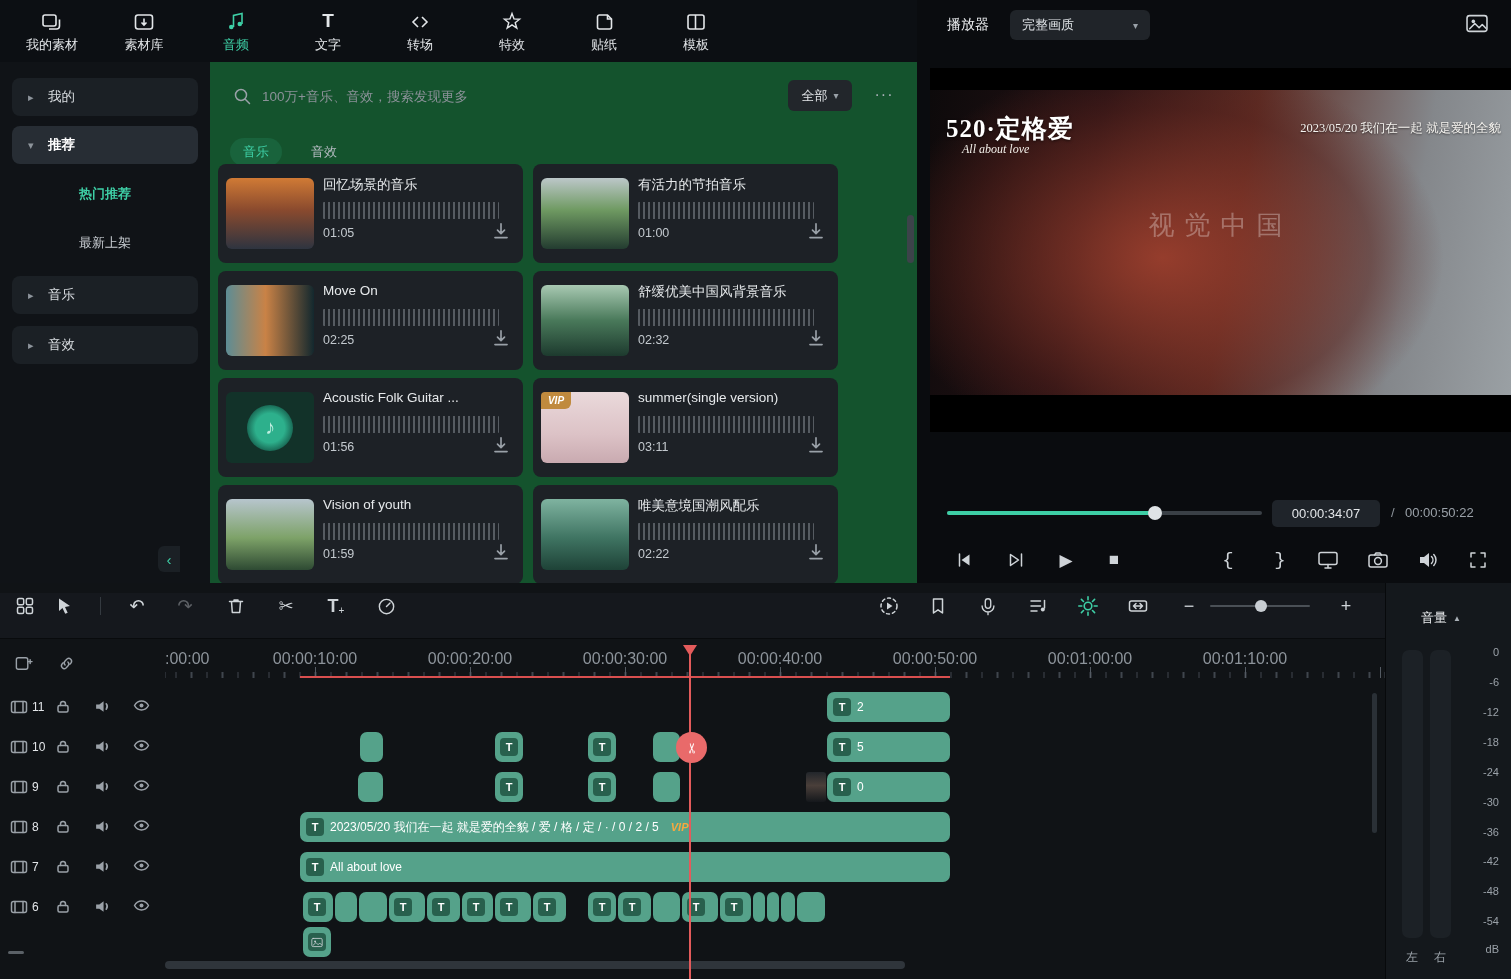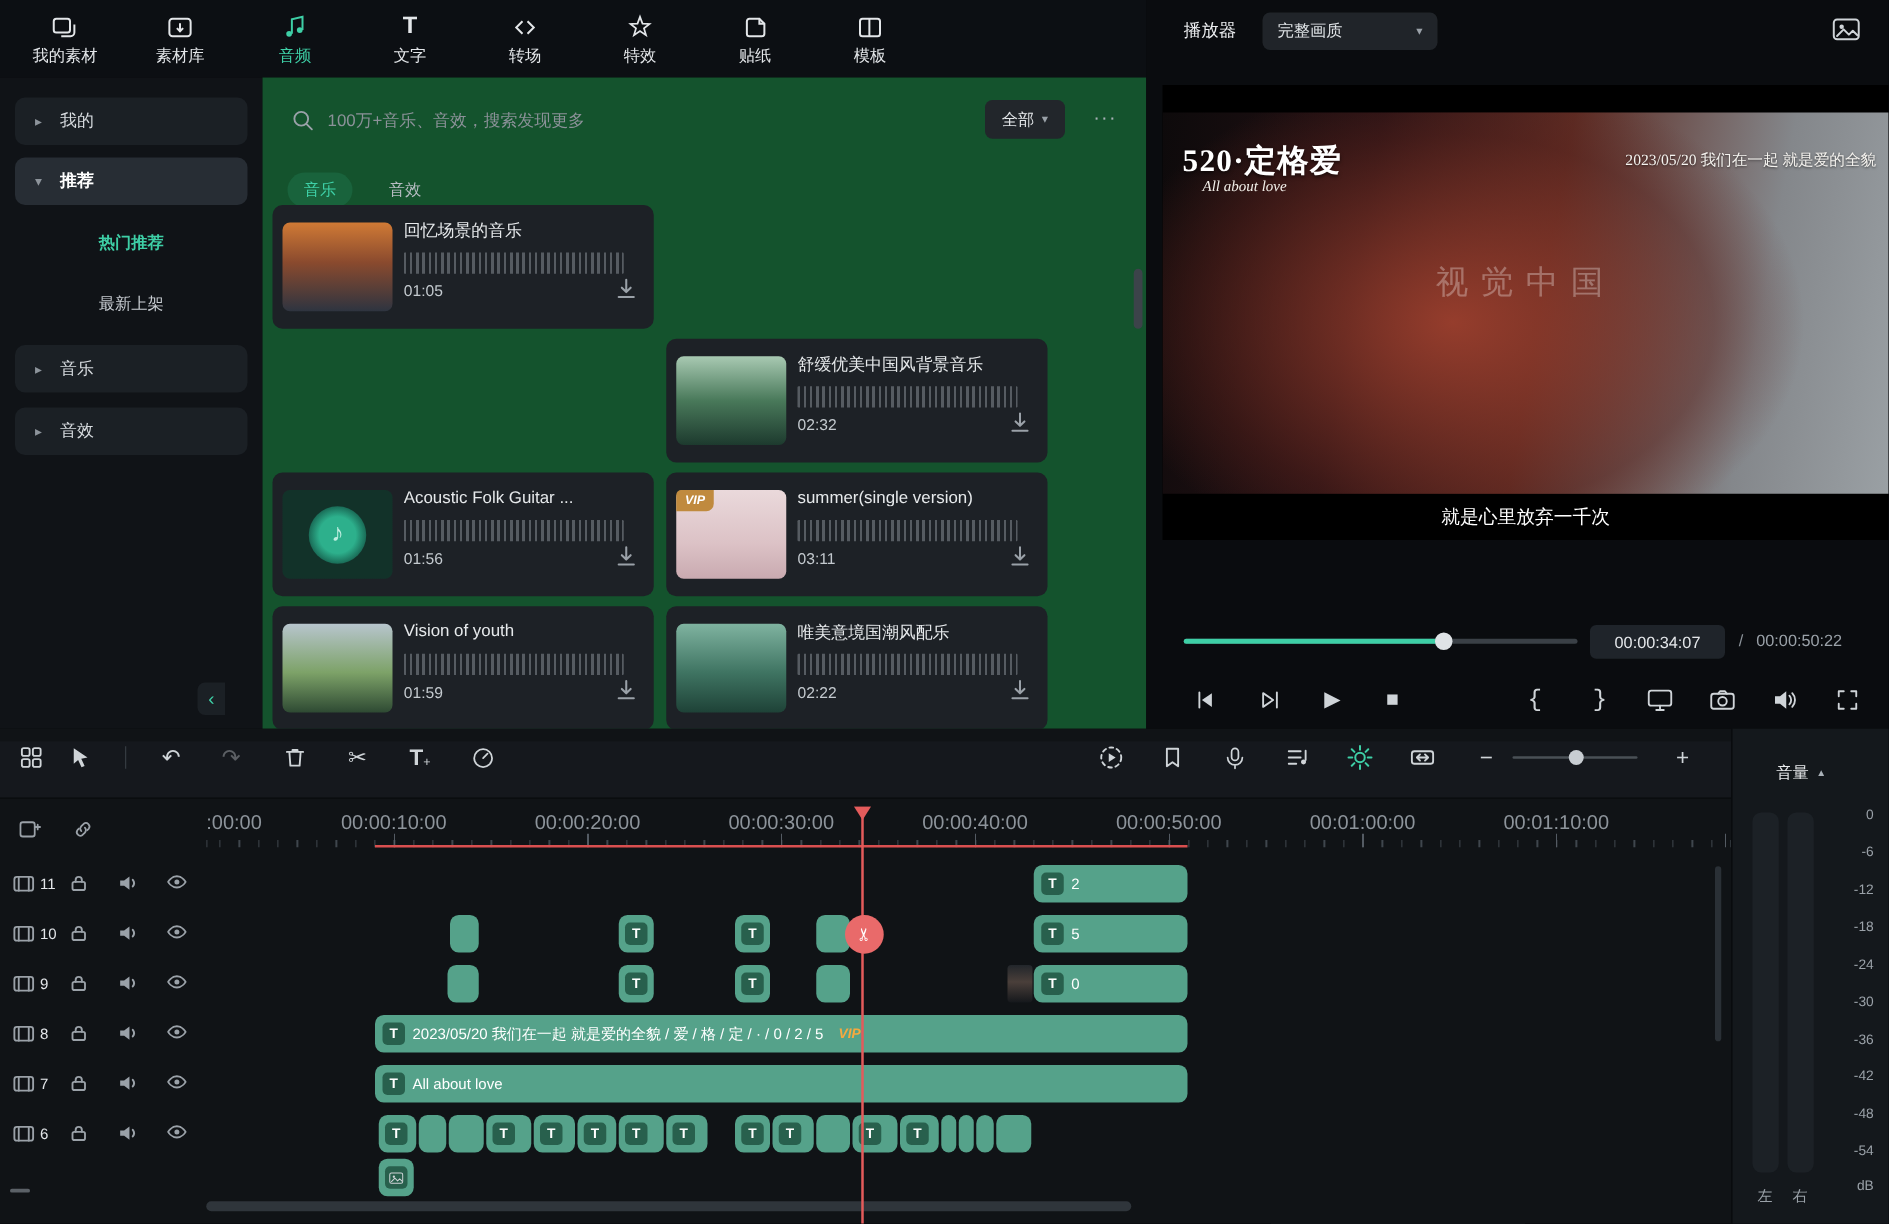--- a/index.html
+++ b/index.html
@@ -248,20 +248,44 @@
       <div class="ctitle">回忆场景的音乐</div>
       <div class="wave"></div>
       <div class="dur">01:05</div>
       <div class="dl">
           <svg width="22" height="22" viewBox="0 0 20 20">
             <path d="M10 3.5v8.5M6.8 9.2L10 12.4l3.2-3.2" class="sic"></path>
             <path d="M4.5 16h11" class="sic"></path>
           </svg>
         </div>
     </div>
+    <div class="card" style="left:323px;top:102px">
+      <div class="thumb th1"></div>
+      <div class="ctitle">有活力的节拍音乐</div>
+      <div class="wave"></div>
+      <div class="dur">01:00</div>
+      <div class="dl">
+          <svg width="22" height="22" viewBox="0 0 20 20">
+            <path d="M10 3.5v8.5M6.8 9.2L10 12.4l3.2-3.2" class="sic"></path>
+            <path d="M4.5 16h11" class="sic"></path>
+          </svg>
+        </div>
+    </div>
+    <div class="card" style="left:8px;top:209px">
+      <div class="thumb th2"></div>
+      <div class="ctitle">Move On</div>
+      <div class="wave"></div>
+      <div class="dur">02:25</div>
+      <div class="dl">
+          <svg width="22" height="22" viewBox="0 0 20 20">
+            <path d="M10 3.5v8.5M6.8 9.2L10 12.4l3.2-3.2" class="sic"></path>
+            <path d="M4.5 16h11" class="sic"></path>
+          </svg>
+        </div>
+    </div>
     <div class="card" style="left:323px;top:209px">
       <div class="thumb th3"></div>
       <div class="ctitle">舒缓优美中国风背景音乐</div>
       <div class="wave"></div>
       <div class="dur">02:32</div>
       <div class="dl">
           <svg width="22" height="22" viewBox="0 0 20 20">
             <path d="M10 3.5v8.5M6.8 9.2L10 12.4l3.2-3.2" class="sic"></path>
             <path d="M4.5 16h11" class="sic"></path>
           </svg>
@@ -338,21 +362,20 @@
       </span>
 
     <div class="video">
       <div class="vimg"></div>
       <div class="ov-title">520·定格爱</div>
       <div class="ov-script">All about love</div>
       <div class="ov-info">2023/05/20  我们在一起 就是爱的全貌</div>
       <div class="ov-wm">
         <div class="wm1">视觉中国</div>
       </div>
-      <div class="ov-sub">就是心里放弃一千次</div>
     </div>
 
     <div class="pbar-track">
       <div class="pbar-fill"></div>
       <div class="pbar-handle"></div>
     </div>
     <div class="tbox">00:00:34:07</div>
     <span class="tsep">/</span>
     <span class="ttotal">00:00:50:22</span>
 

